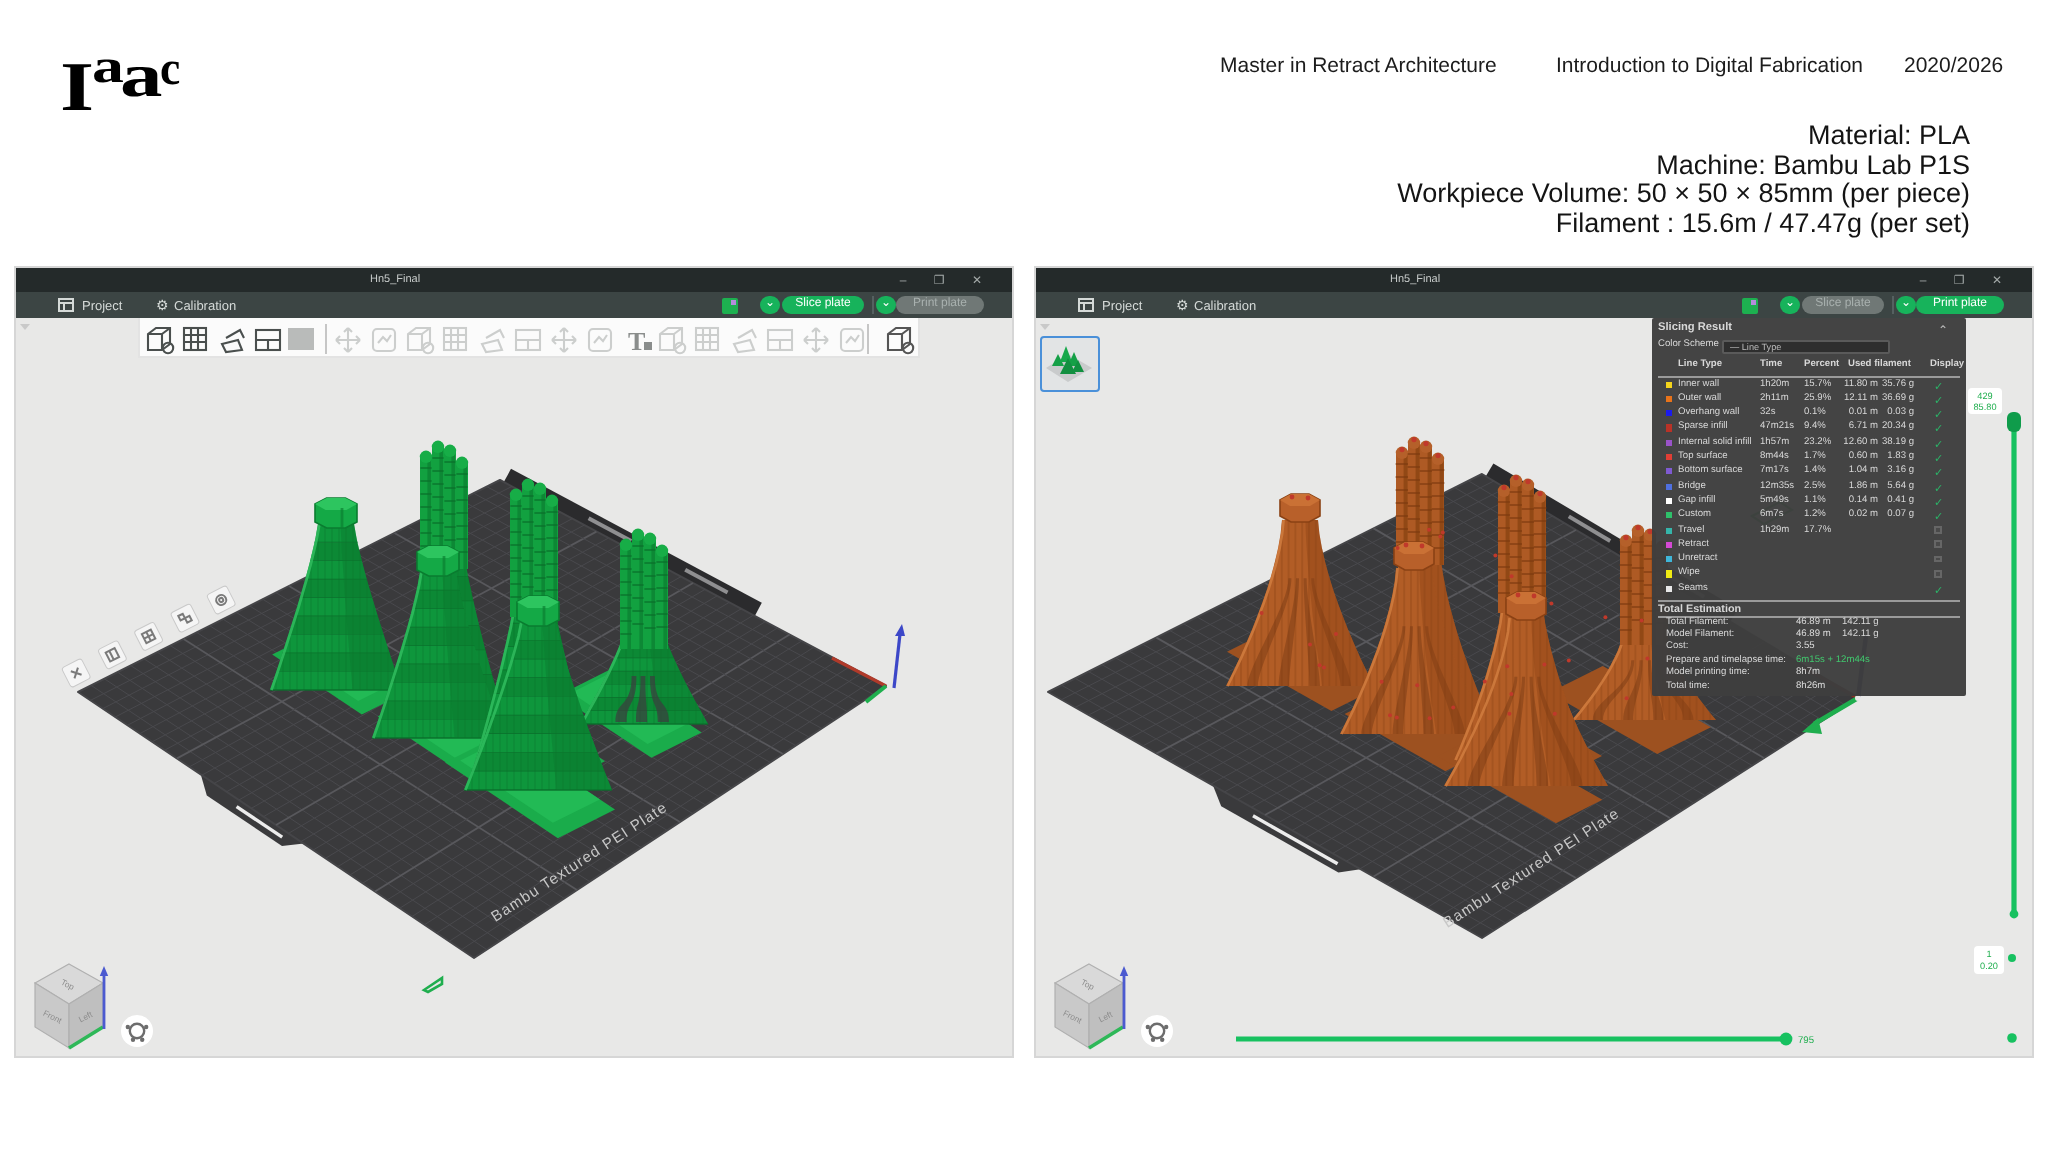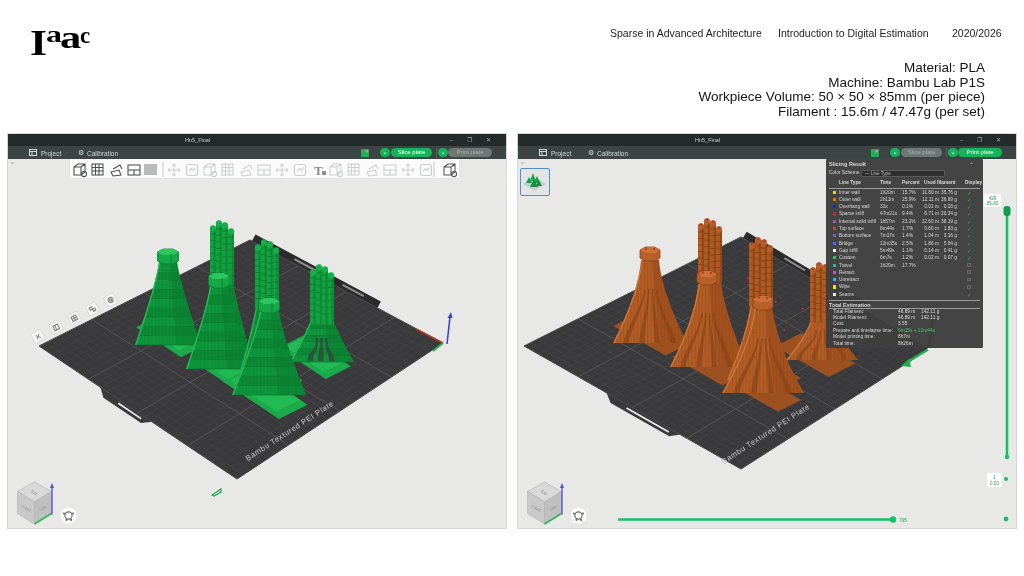--- a/index.html
+++ b/index.html
@@ -27,22 +27,22 @@
 .thumb { position:absolute; left:2px; top:9px; width:30px; height:28px; background:#e2e4e5; border:1.2px solid #4a90d9; border-radius:2px; }
 .logoI { position:absolute; font-family:"Liberation Serif", serif; font-weight:bold; color:#000; transform-origin:0 0; }
 </style>
 </head>
 <body>
 <span class="logoI" style="left:30px; top:24px; font-size:35px; transform:scale(1.25,1)">I</span>
 <span class="logoI" style="left:45.5px; top:21.4px; font-size:24px; transform:scale(1.33,1)">a</span>
 <span class="logoI" style="left:59.5px; top:20.3px; font-size:31px; transform:scale(1.37,1)">a</span>
 <span class="logoI" style="left:80px; top:22.4px; font-size:24px; transform:scale(0.95,1)">c</span>
 
-<span class="hdr" style="left:610px">Sparse in Advanced Architecture</span>
-<span class="hdr" style="left:778px">Introduction to Digital Estimation</span>
+<span class="hdr" style="left:610px">Master in Retract Architecture</span>
+<span class="hdr" style="left:778px">Introduction to Digital Fabrication</span>
 <span class="hdr" style="left:952px">2020/2026</span>
 
 <div class="info">Material: PLA<br>Machine: Bambu Lab P1S<br>Workpiece Volume: 50 × 50 × 85mm (per piece)<br>Filament : 15.6m / 47.47g (per set)</div>
 
 <div class="win" style="left:8px">
   <div class="tbar">
     <span class="ttl" style="left:177px">Hn5_Final</span>
     <span class="btns">–&nbsp;❐&nbsp;✕</span>
   </div>
   <div class="mbar">

